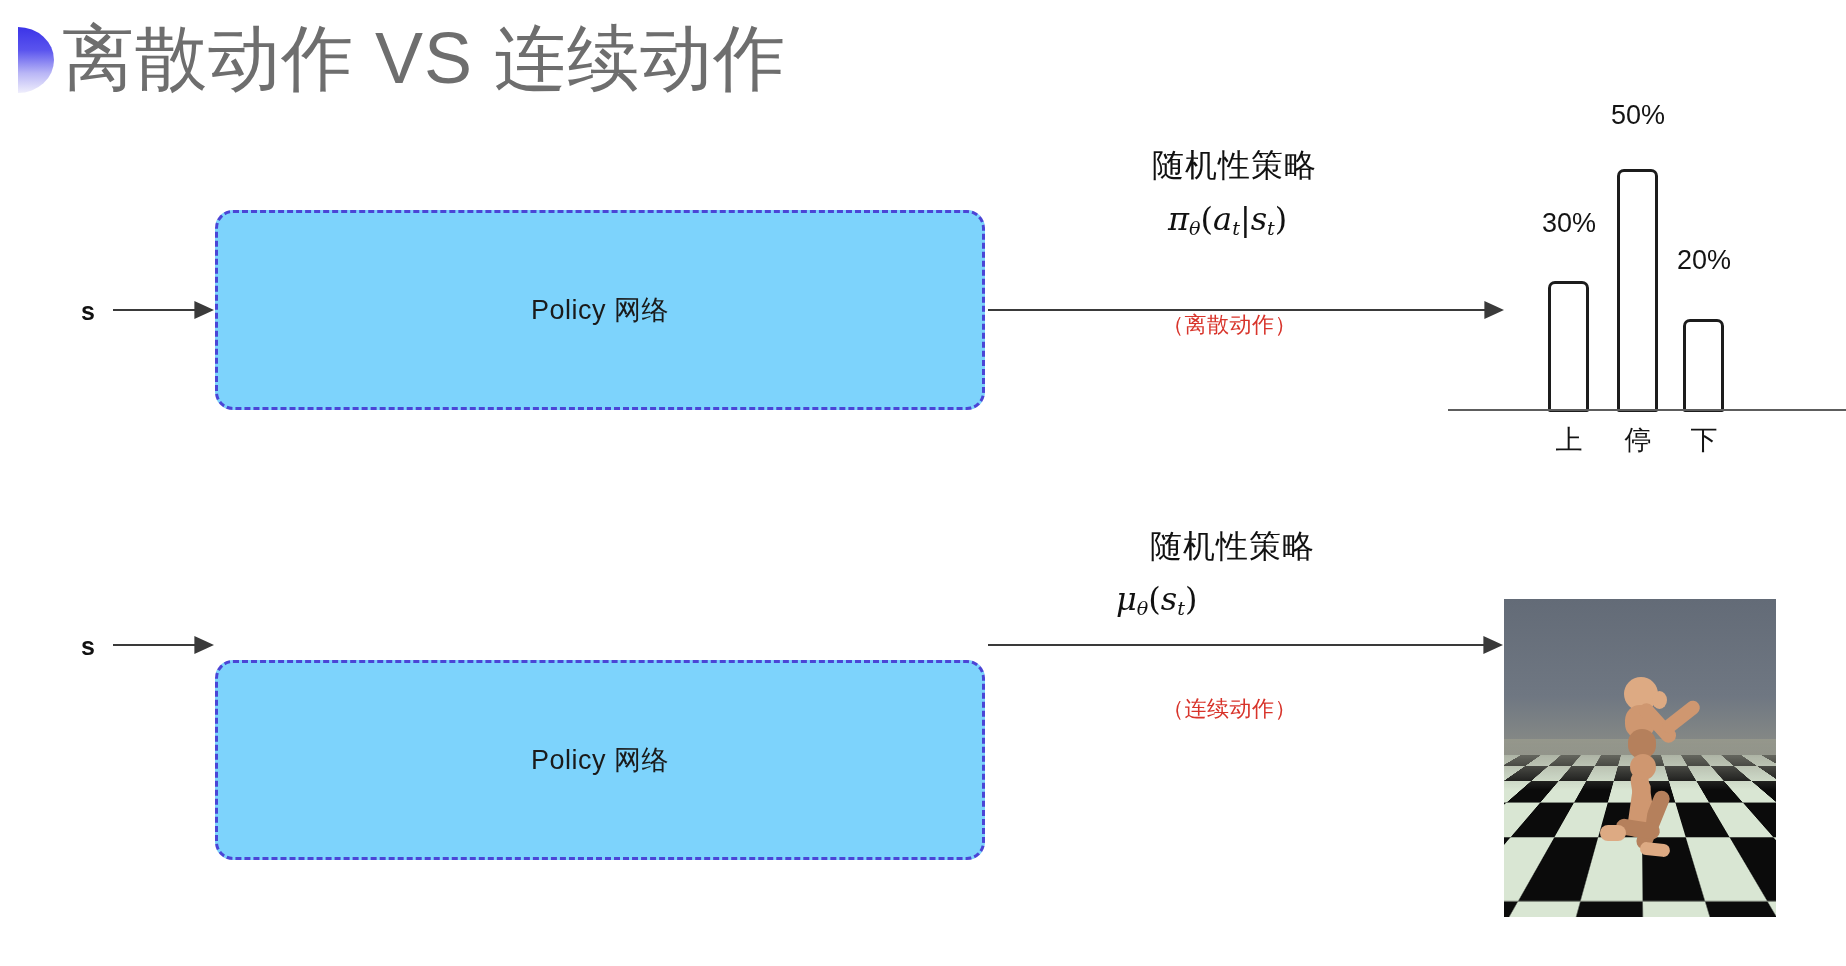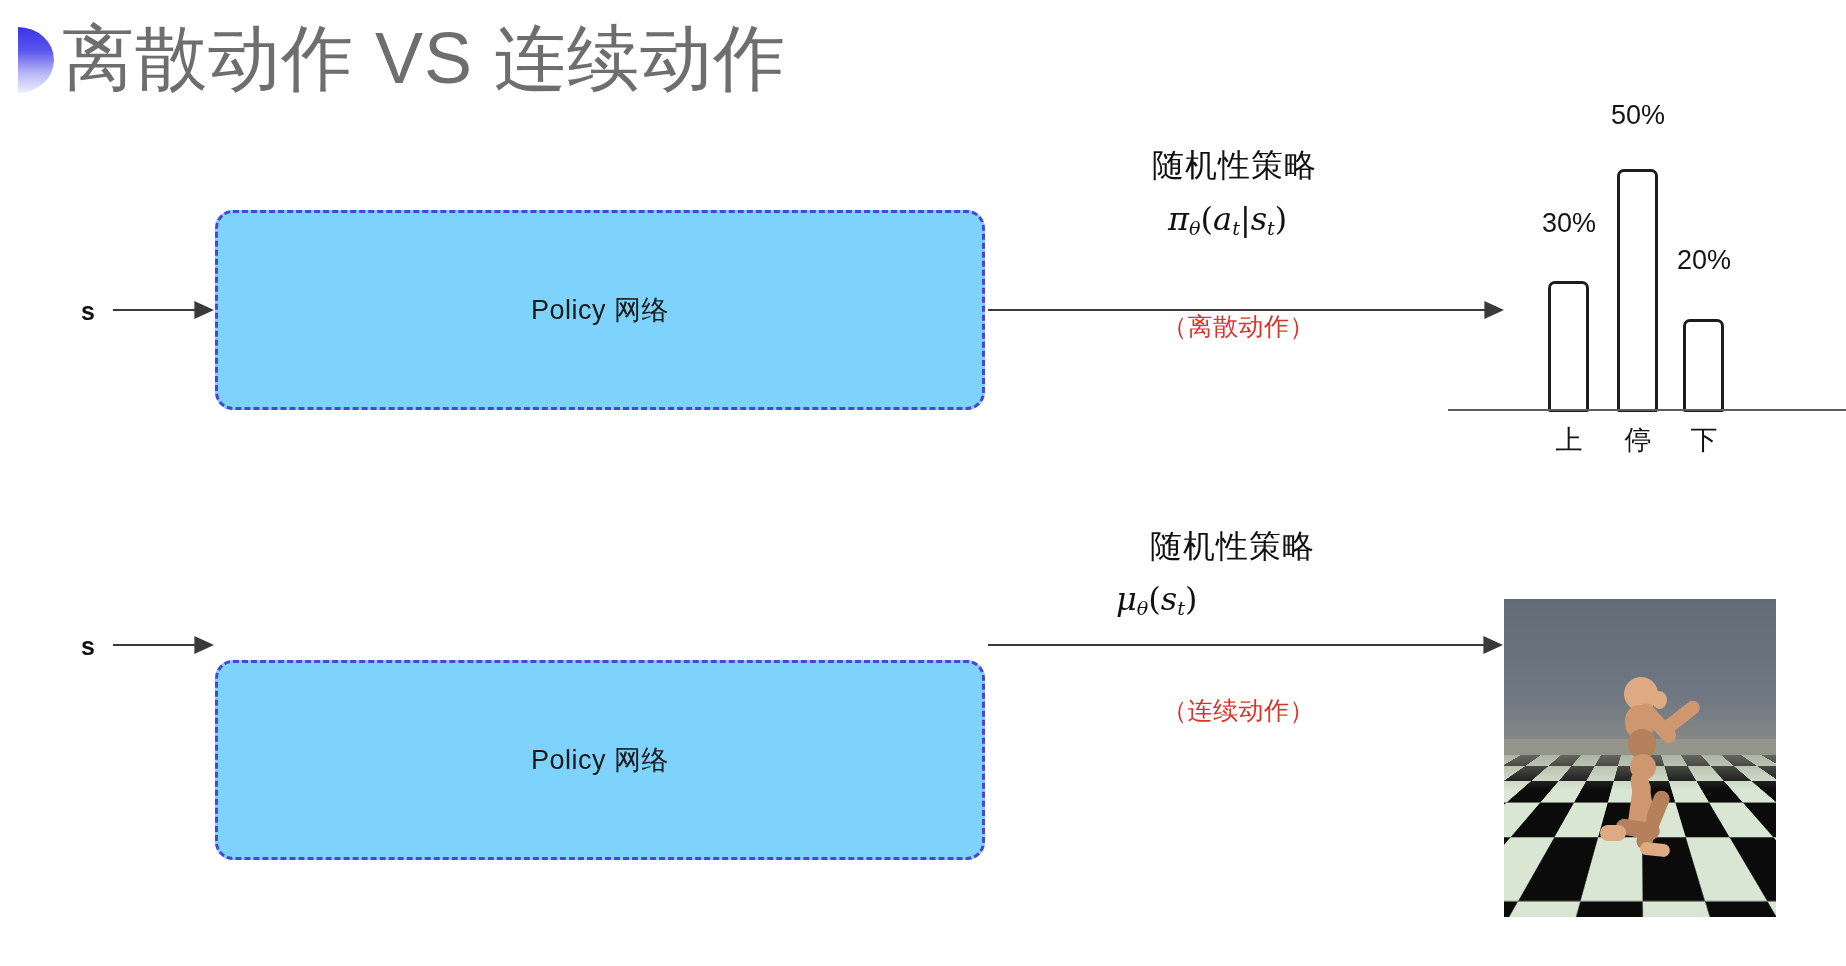--- a/index.html
+++ b/index.html
@@ -97,21 +97,21 @@
   #deterministic-formula { left: 1116px; top: 580px; }
   .formula sub {
     font-size: 0.6em;
     vertical-align: -0.25em;
     font-style: italic;
   }
   .formula .upright { font-style: normal; }
 
   .action-note {
     position: absolute;
-    font-size: 25px;
+    font-size: 22px;
     color: #d8342b;
     white-space: nowrap;
     letter-spacing: .5px;
   }
   #discrete-action-note   { left: 1162px; top: 310px; }
   #continuous-action-note { left: 1162px; top: 694px; }
 
   
   #bar-chart { position: absolute; left: 1466px; top: 100px; width: 380px; height: 370px; }
   .bar {

